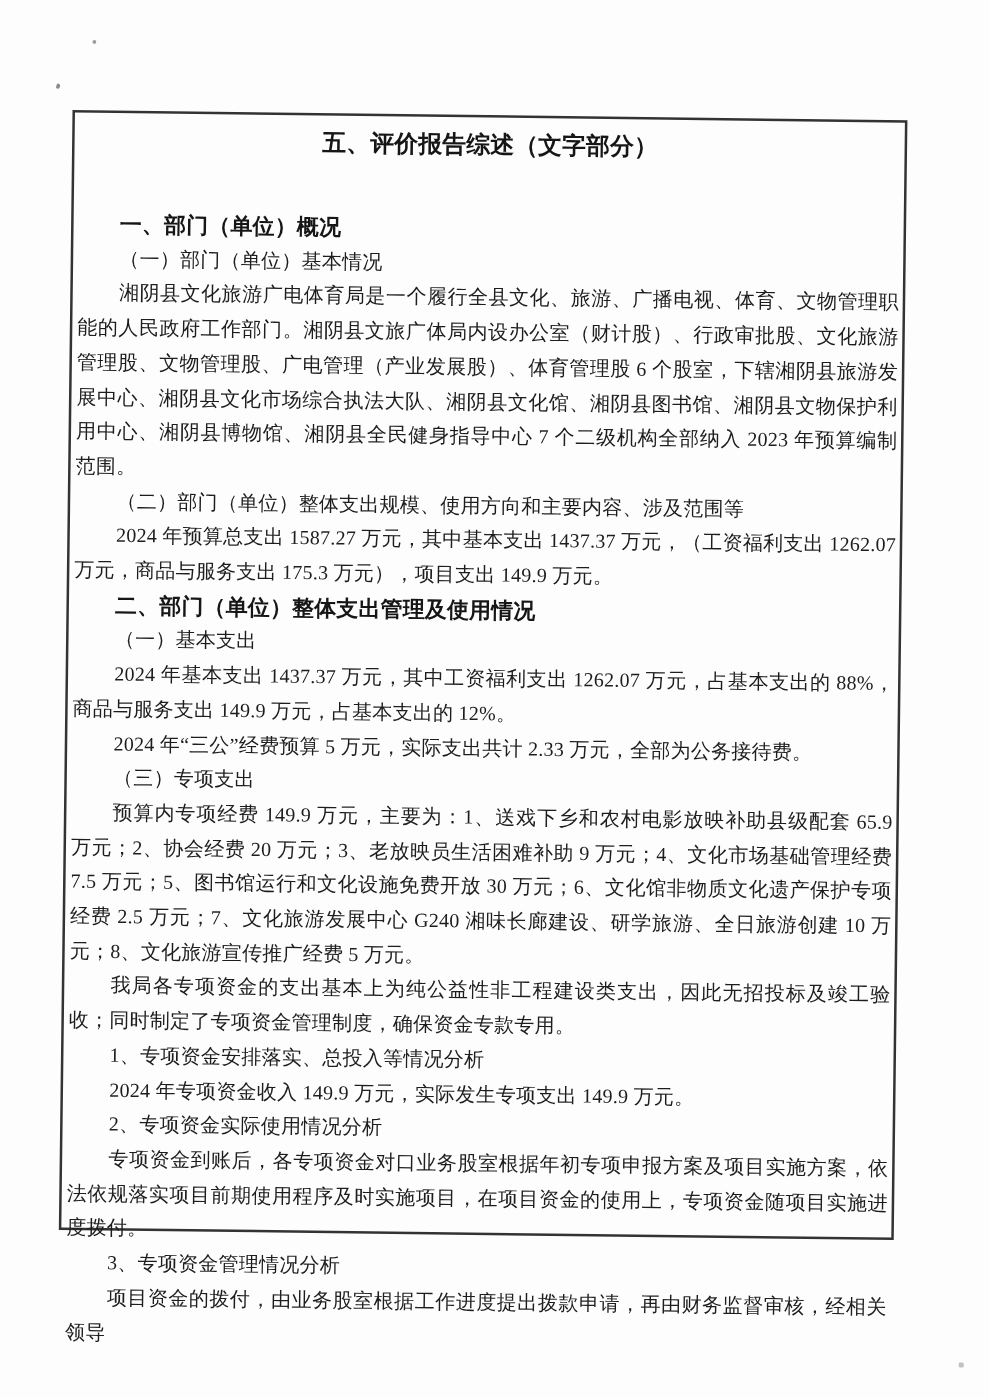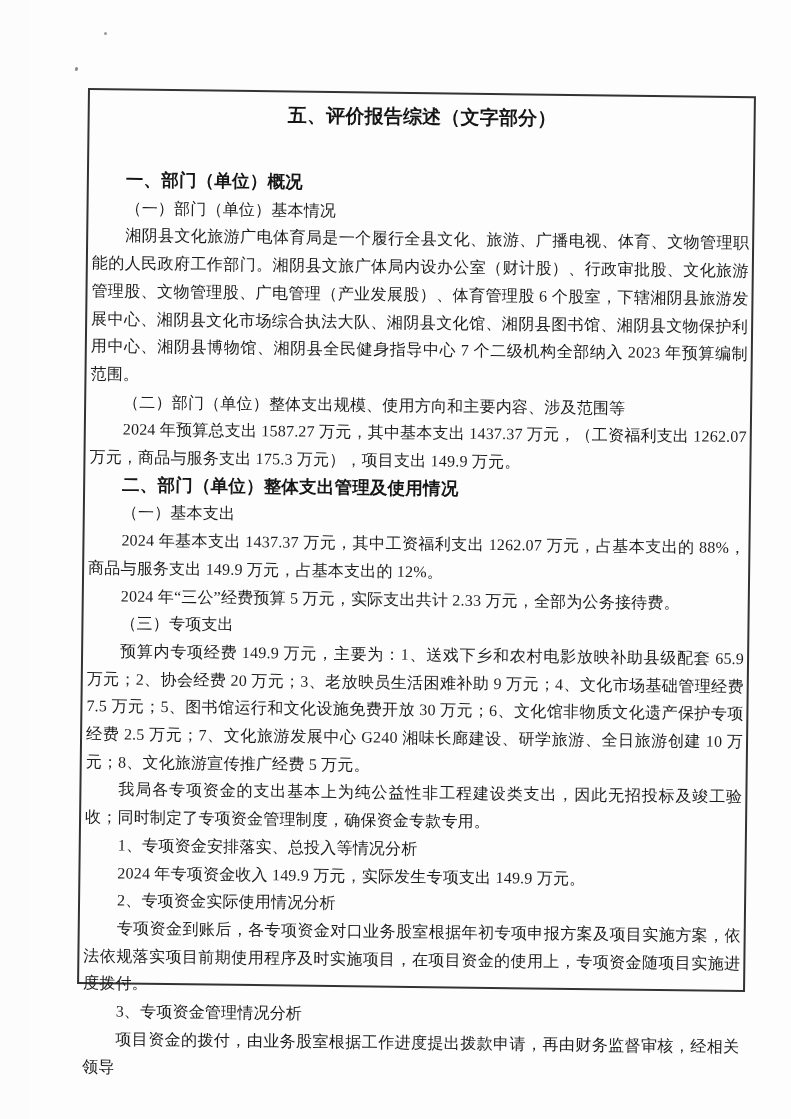--- a/index.html
+++ b/index.html
@@ -11,21 +11,20 @@
     height: 1119px;
     position: relative;
     background: #fcfcfc;
     overflow: hidden;
     font-family: "Liberation Serif", "DejaVu Serif", serif;
   }
   .page {
     position: absolute;
     inset: 0;
     background: #fdfdfd;
-    margin-left: 30px;
   }
   
   .speck {
     position: absolute;
     border-radius: 50%;
     background: #9a9a9a;
     display: block;
   }
   .speck.s1 { left: 74px;  top: 32px;   width: 3px; height: 3px; }
   .speck.s2 { left: 45px;  top: 67px;   width: 3px; height: 4px; background:#8b8b8b; transform: rotate(25deg); border-radius: 40% 60% 50% 50%; }

